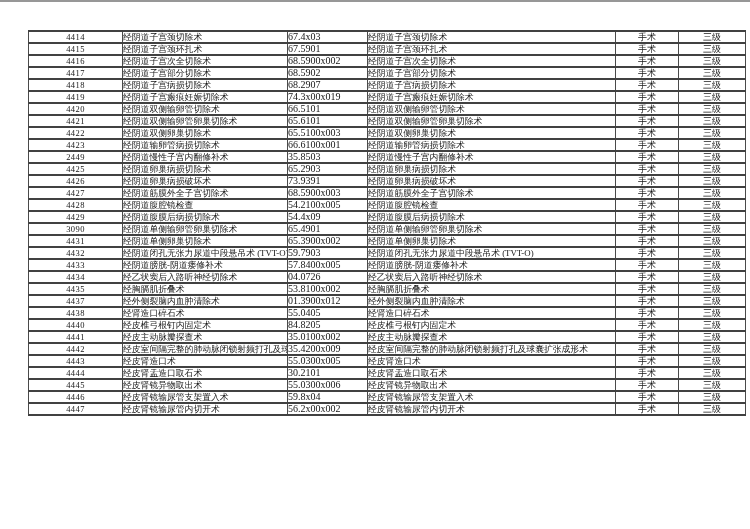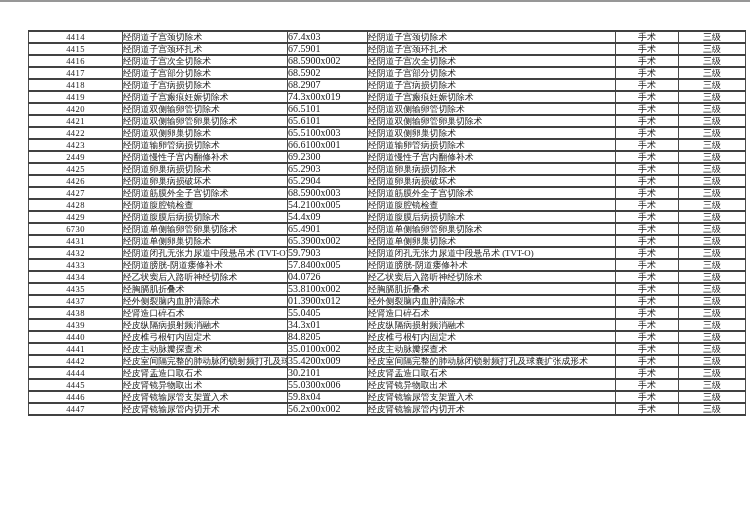--- a/index.html
+++ b/index.html
@@ -160,37 +160,37 @@
         <td class="col-no">4423</td>
         <td class="col-name">经阴道输卵管病损切除术</td>
         <td class="col-code">66.6100x001</td>
         <td class="col-name2">经阴道输卵管病损切除术</td>
         <td class="col-cat">手术</td>
         <td class="col-level">三级</td>
       </tr>
       <tr>
         <td class="col-no">2449</td>
         <td class="col-name">经阴道慢性子宫内翻修补术</td>
-        <td class="col-code">69.2300</td>
+        <td class="col-code">35.8503</td>
         <td class="col-name2">经阴道慢性子宫内翻修补术</td>
         <td class="col-cat">手术</td>
         <td class="col-level">三级</td>
       </tr>
       <tr>
         <td class="col-no">4425</td>
         <td class="col-name">经阴道卵巢病损切除术</td>
         <td class="col-code">65.2903</td>
         <td class="col-name2">经阴道卵巢病损切除术</td>
         <td class="col-cat">手术</td>
         <td class="col-level">三级</td>
       </tr>
       <tr>
         <td class="col-no">4426</td>
         <td class="col-name">经阴道卵巢病损破坏术</td>
-        <td class="col-code">65.2904</td>
+        <td class="col-code">73.9391</td>
         <td class="col-name2">经阴道卵巢病损破坏术</td>
         <td class="col-cat">手术</td>
         <td class="col-level">三级</td>
       </tr>
       <tr>
         <td class="col-no">4427</td>
         <td class="col-name">经阴道筋膜外全子宫切除术</td>
         <td class="col-code">68.5900x003</td>
         <td class="col-name2">经阴道筋膜外全子宫切除术</td>
         <td class="col-cat">手术</td>
@@ -206,21 +206,21 @@
       </tr>
       <tr>
         <td class="col-no">4429</td>
         <td class="col-name">经阴道腹膜后病损切除术</td>
         <td class="col-code">54.4x09</td>
         <td class="col-name2">经阴道腹膜后病损切除术</td>
         <td class="col-cat">手术</td>
         <td class="col-level">三级</td>
       </tr>
       <tr>
-        <td class="col-no">6730</td>
+        <td class="col-no">3090</td>
         <td class="col-name">经阴道单侧输卵管卵巢切除术</td>
         <td class="col-code">65.4901</td>
         <td class="col-name2">经阴道单侧输卵管卵巢切除术</td>
         <td class="col-cat">手术</td>
         <td class="col-level">三级</td>
       </tr>
       <tr>
         <td class="col-no">4431</td>
         <td class="col-name">经阴道单侧卵巢切除术</td>
         <td class="col-code">65.3900x002</td>
@@ -270,28 +270,20 @@
       </tr>
       <tr>
         <td class="col-no">4438</td>
         <td class="col-name">经肾造口碎石术</td>
         <td class="col-code">55.0405</td>
         <td class="col-name2">经肾造口碎石术</td>
         <td class="col-cat">手术</td>
         <td class="col-level">三级</td>
       </tr>
       <tr>
-        <td class="col-no">4439</td>
-        <td class="col-name">经皮纵隔病损射频消融术</td>
-        <td class="col-code">34.3x01</td>
-        <td class="col-name2">经皮纵隔病损射频消融术</td>
-        <td class="col-cat">手术</td>
-        <td class="col-level">三级</td>
-      </tr>
-      <tr>
         <td class="col-no">4440</td>
         <td class="col-name">经皮椎弓根钉内固定术</td>
         <td class="col-code">84.8205</td>
         <td class="col-name2">经皮椎弓根钉内固定术</td>
         <td class="col-cat">手术</td>
         <td class="col-level">三级</td>
       </tr>
       <tr>
         <td class="col-no">4441</td>
         <td class="col-name">经皮主动脉瓣探查术</td>
@@ -302,20 +294,28 @@
       </tr>
       <tr>
         <td class="col-no">4442</td>
         <td class="col-name">经皮室间隔完整的肺动脉闭锁射频打孔及球囊扩张成形术</td>
         <td class="col-code">35.4200x009</td>
         <td class="col-name2">经皮室间隔完整的肺动脉闭锁射频打孔及球囊扩张成形术</td>
         <td class="col-cat">手术</td>
         <td class="col-level">三级</td>
       </tr>
       <tr>
+        <td class="col-no">4443</td>
+        <td class="col-name">经皮肾造口术</td>
+        <td class="col-code">55.0300x005</td>
+        <td class="col-name2">经皮肾造口术</td>
+        <td class="col-cat">手术</td>
+        <td class="col-level">三级</td>
+      </tr>
+      <tr>
         <td class="col-no">4444</td>
         <td class="col-name">经皮肾盂造口取石术</td>
         <td class="col-code">30.2101</td>
         <td class="col-name2">经皮肾盂造口取石术</td>
         <td class="col-cat">手术</td>
         <td class="col-level">三级</td>
       </tr>
       <tr>
         <td class="col-no">4445</td>
         <td class="col-name">经皮肾镜异物取出术</td>

